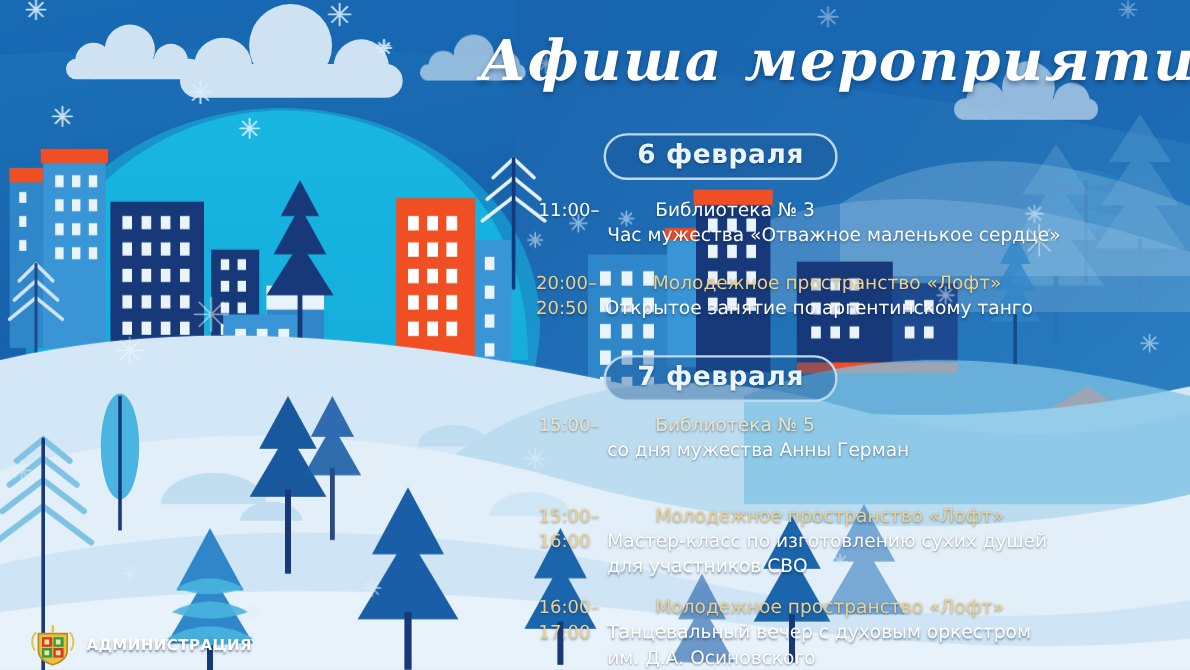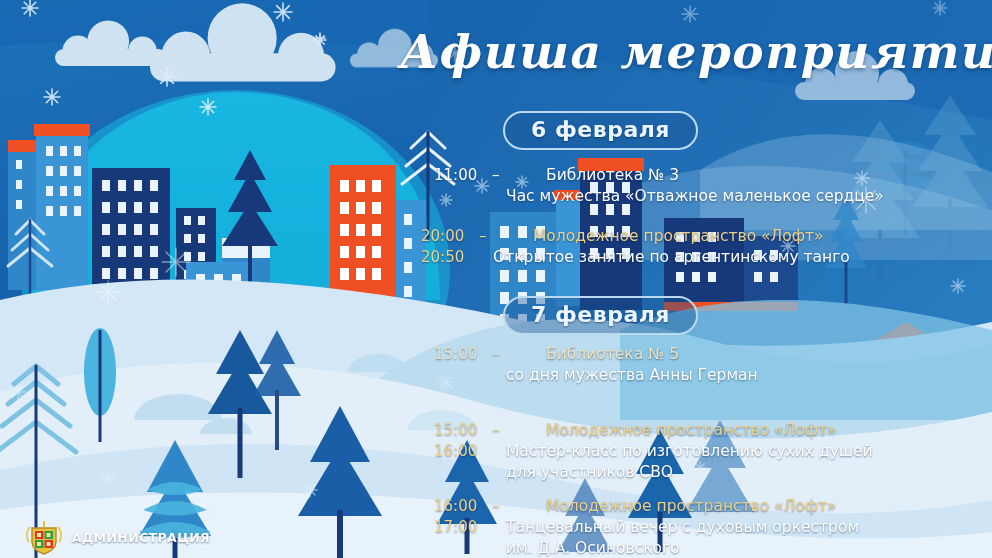--- a/index.html
+++ b/index.html
@@ -36,21 +36,21 @@
   #badge-0{left:503px;top:111px;}
   #badge-1{left:503px;top:296px;}
 
   
   .event{position:absolute;white-space:nowrap;}
   .ev-row{display:flex;align-items:flex-start;}
   .times{
     width:58px;flex:0 0 58px;font-size:15px;line-height:21px;font-weight:400;
     text-shadow:0 1px 2px rgba(2,30,66,.45);
   }
-  .times .t{display:block;}
+  .times .t{display:block;text-align:right;}
   .dash{
     width:14px;flex:0 0 14px;font-size:15px;line-height:21px;
     text-shadow:0 1px 2px rgba(2,30,66,.45);
   }
   .lines{font-size:15.5px;line-height:21px;}
   .lines .ln{display:block;text-shadow:0 1px 2px rgba(2,30,66,.5);}
   .venue{font-weight:400;margin-left:40px;}
   .white{color:#ffffff;}
   .gold{color:#edd08a;}
   .cream{color:#ede2c2;}
@@ -551,21 +551,21 @@
           <span class="t">11:00</span>
         </div>
         <div class="dash white">–</div>
         <div class="lines">
           <span class="ln venue white">Библиотека № 3</span>
           <span class="ln desc">Час мужества «Отважное маленькое сердце»</span>
         </div>
       </div>
     </div>
 
-    <div class="event" style="left:421px;top:226px;">
+    <div class="event" style="left:432px;top:226px;">
       <div class="ev-row">
         <div class="times gold">
           <span class="t">20:00</span>
           <span class="t">20:50</span>
         </div>
         <div class="dash gold">–</div>
         <div class="lines">
           <span class="ln venue gold">Молодежное пространство «Лофт»</span>
           <span class="ln desc">Открытое занятие по аргентинскому танго</span>
         </div>

